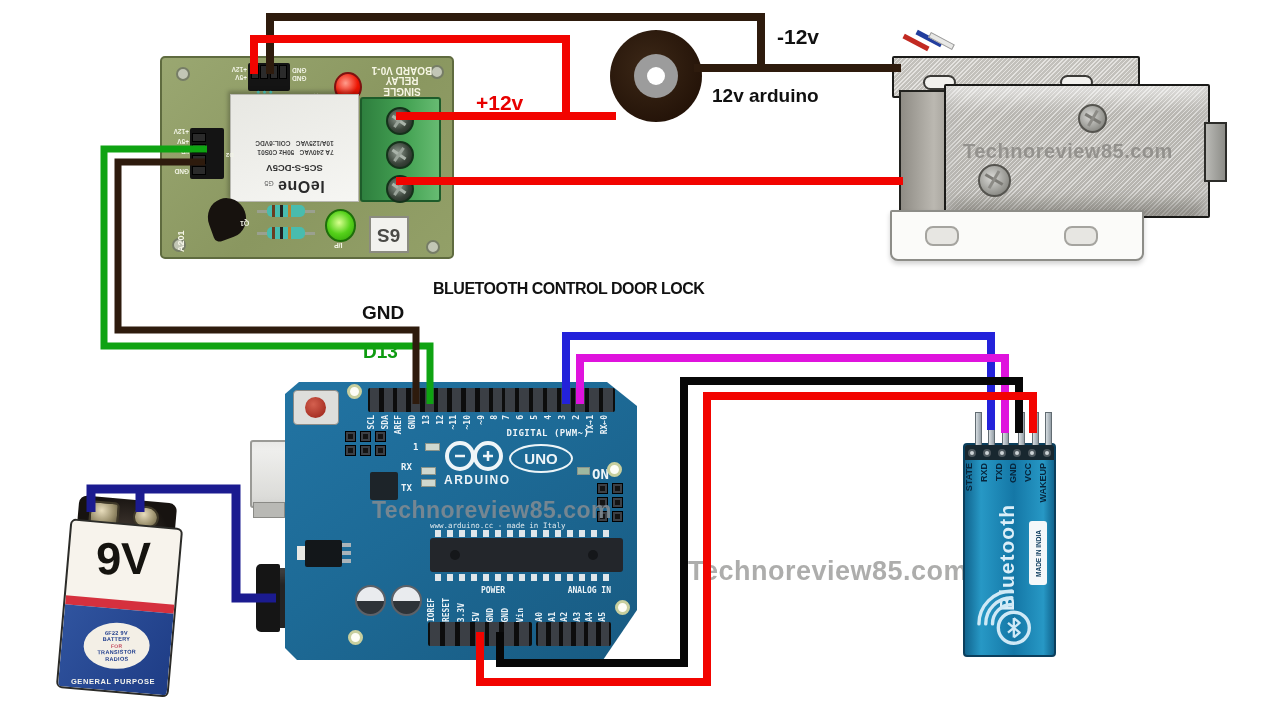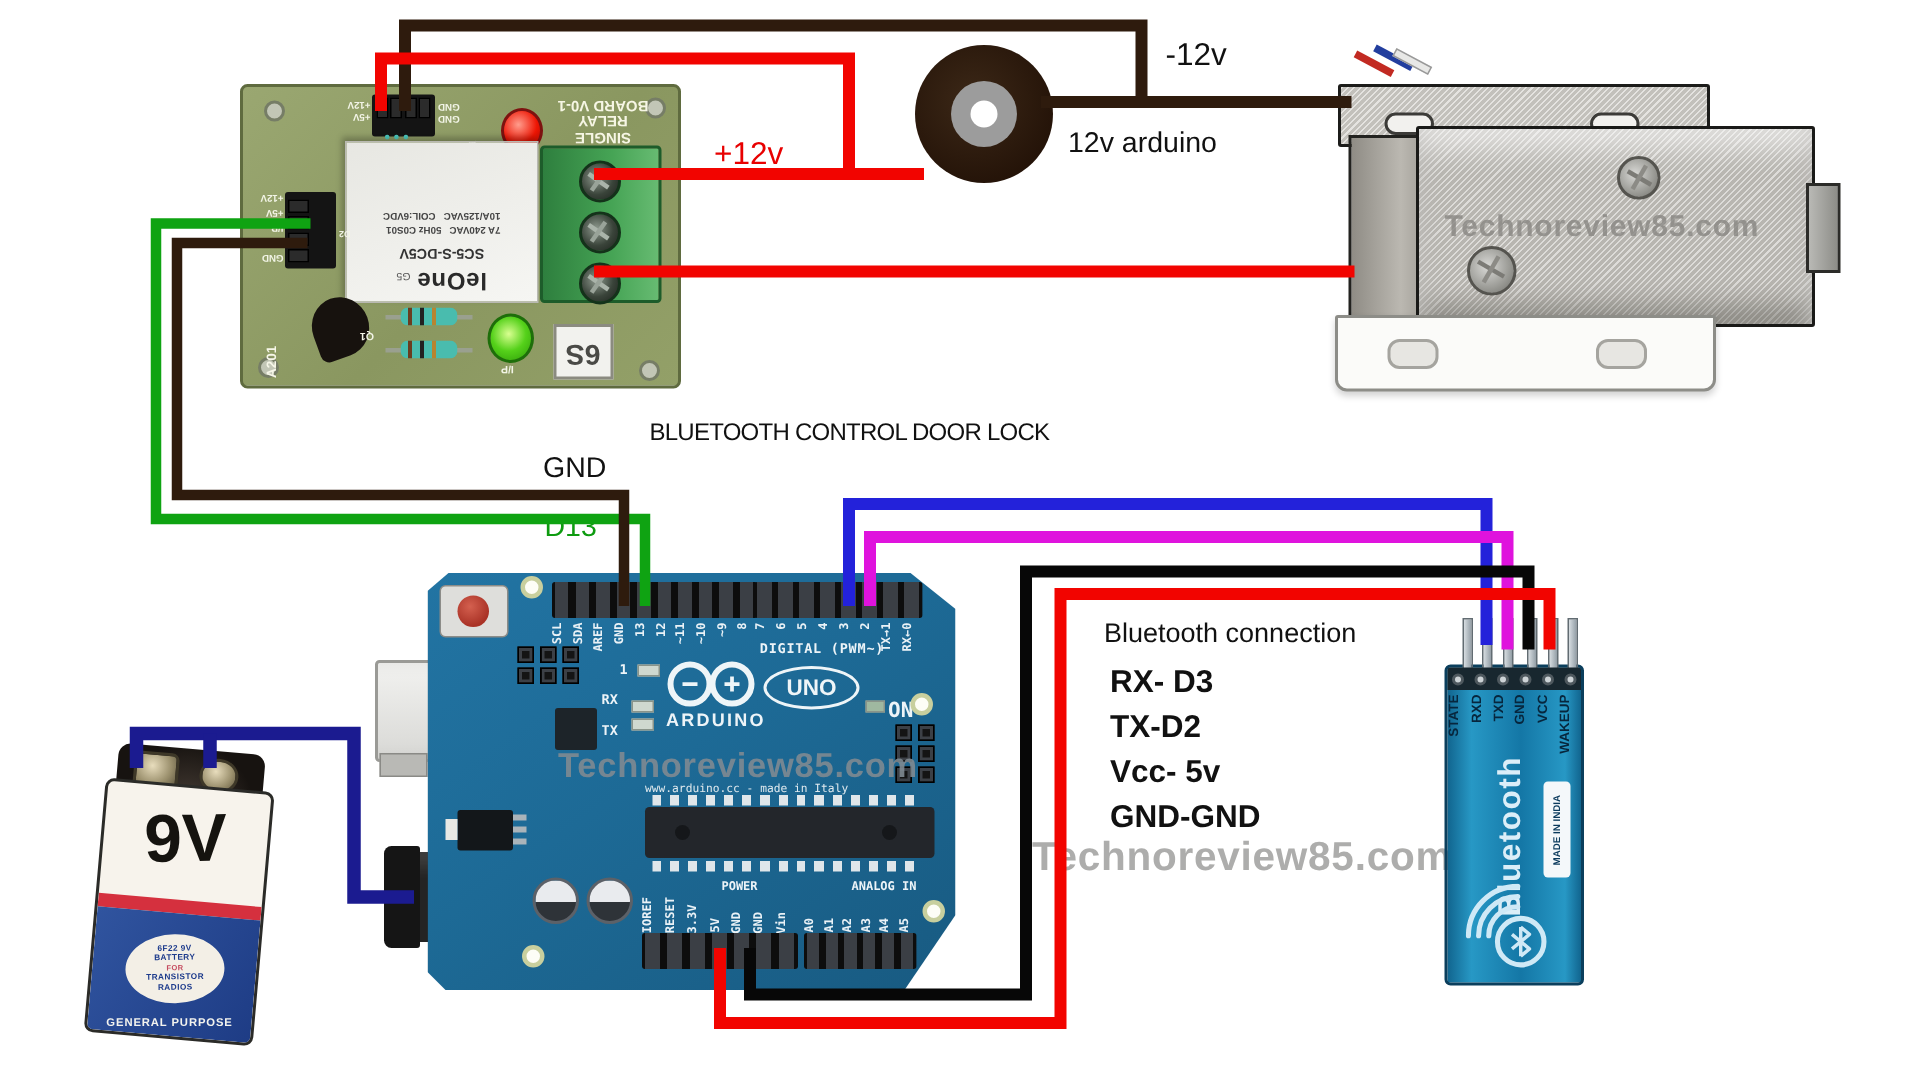--- a/index.html
+++ b/index.html
@@ -1,19 +1,19 @@
 <!DOCTYPE html>
 <html><head>
 <meta charset="utf-8">
 <style>
   html,body{margin:0;padding:0;background:#fff;}
   #canvas{position:relative;width:1280px;height:720px;background:#ffffff;overflow:hidden;
           font-family:"Liberation Sans",sans-serif;}
   .abs{position:absolute;}
-  .lbl{position:absolute;font-weight:normal;color:#111;white-space:nowrap;}
+  .lbl{position:absolute;font-weight:bold;color:#111;white-space:nowrap;}
   .wm{position:absolute;font-weight:bold;color:#8f8f8d;opacity:.82;white-space:nowrap;letter-spacing:.5px;}
   
   #relay{left:160px;top:56px;width:290px;height:199px;background:linear-gradient(135deg,#9aa771,#8a9760 55%,#93a068);
          border:2px solid #5f6b3f;border-radius:5px;}
   .hole{position:absolute;border-radius:50%;background:#c2c6b6;border:2px solid #767d66;width:10px;height:10px;}
   .r180{transform:rotate(180deg);}
   .relay-top-hdr{position:absolute;background:#141414;border-radius:2px;}
   .pinrow{position:absolute;display:flex;justify-content:space-around;align-items:flex-start;}
   .pinrow i{width:6px;height:12px;background:#2b2b2b;border:1px solid #000;}
   .tinylbls{position:absolute;display:flex;flex-direction:column;line-height:8px;}
@@ -215,27 +215,20 @@
     <div class="slot" style="left:172px;top:14px;width:34px;height:20px;background:#e7e6e2;border-color:#a5a49f;"></div>
   </div>
 
   <div class="lbl" style="left:433px;top:280px;font-size:16px;letter-spacing:-0.5px;">BLUETOOTH CONTROL DOOR LOCK</div>
   <div class="lbl" style="left:777px;top:25px;font-size:21px;">-12v</div>
   <div class="lbl" style="left:712px;top:85px;font-size:19px;">12v arduino</div>
   <div class="lbl" style="left:476px;top:91px;font-size:21px;color:#e80000;">+12v</div>
   <div class="lbl" style="left:362px;top:302px;font-size:19px;">GND</div>
   <div class="lbl" style="left:363px;top:341px;font-size:19px;color:#0e9b10;">D13</div>
 
-  <div class="lbl" style="left:736px;top:412px;font-size:18px;">Bluetooth connection</div>
-  <div class="abs" style="left:740px;top:440px;font-size:21px;font-weight:bold;color:#111;line-height:30px;display:flex;flex-direction:column;">
-      <span>RX- D3</span>
-      <span>TX-D2</span>
-      <span>Vcc- 5v</span>
-      <span>GND-GND</span>
-    </div>
   <div class="wm" style="left:688px;top:556px;font-size:27px;color:#9c9c9a;">Technoreview85.com</div>
 
   <div class="abs" style="left:250px;top:440px;width:83px;height:64px;background:linear-gradient(180deg,#f2f2f0,#d8d8d5);border:2px solid #9a9a96;border-radius:3px;box-shadow:inset -14px 0 12px rgba(0,0,0,.08);"></div>
   <div class="abs" style="left:253px;top:502px;width:30px;height:14px;background:#b9b9b5;border:1px solid #8a8a86;"></div>
   <div class="abs" style="left:258px;top:568px;width:90px;height:60px;background:#242424;border-radius:5px;box-shadow:inset 0 10px 10px rgba(255,255,255,.12);"></div>
   <div class="abs" style="left:256px;top:564px;width:24px;height:68px;background:#151515;border-radius:5px 2px 2px 5px;"></div>
 
   <div id="uno" class="abs">
 
     <div class="abs" style="left:8px;top:8px;width:44px;height:33px;background:#dededb;border-radius:4px;border:1px solid #8c8c88;">

